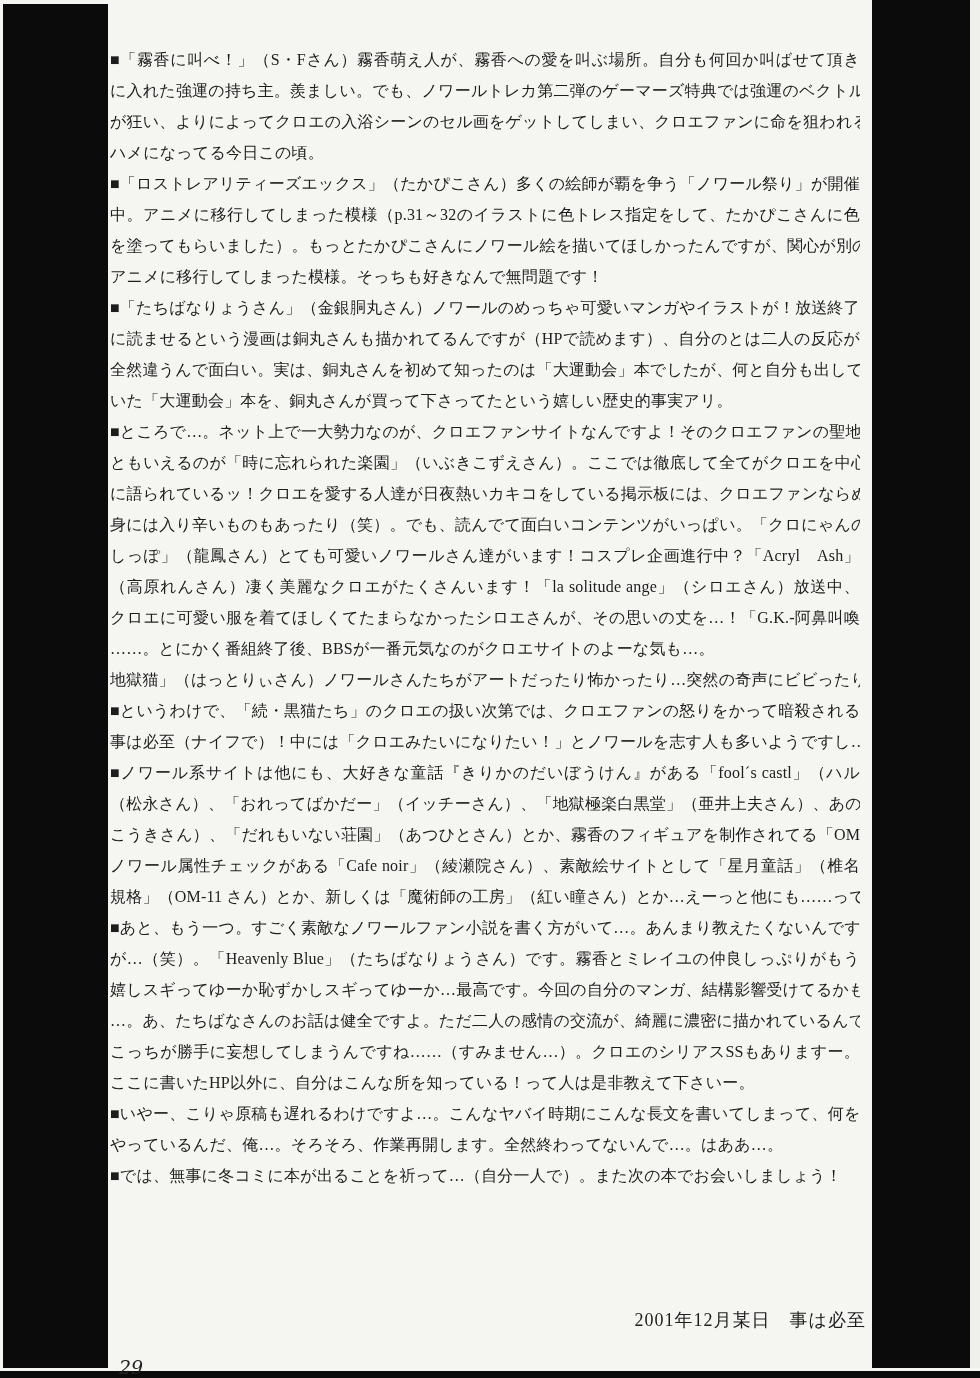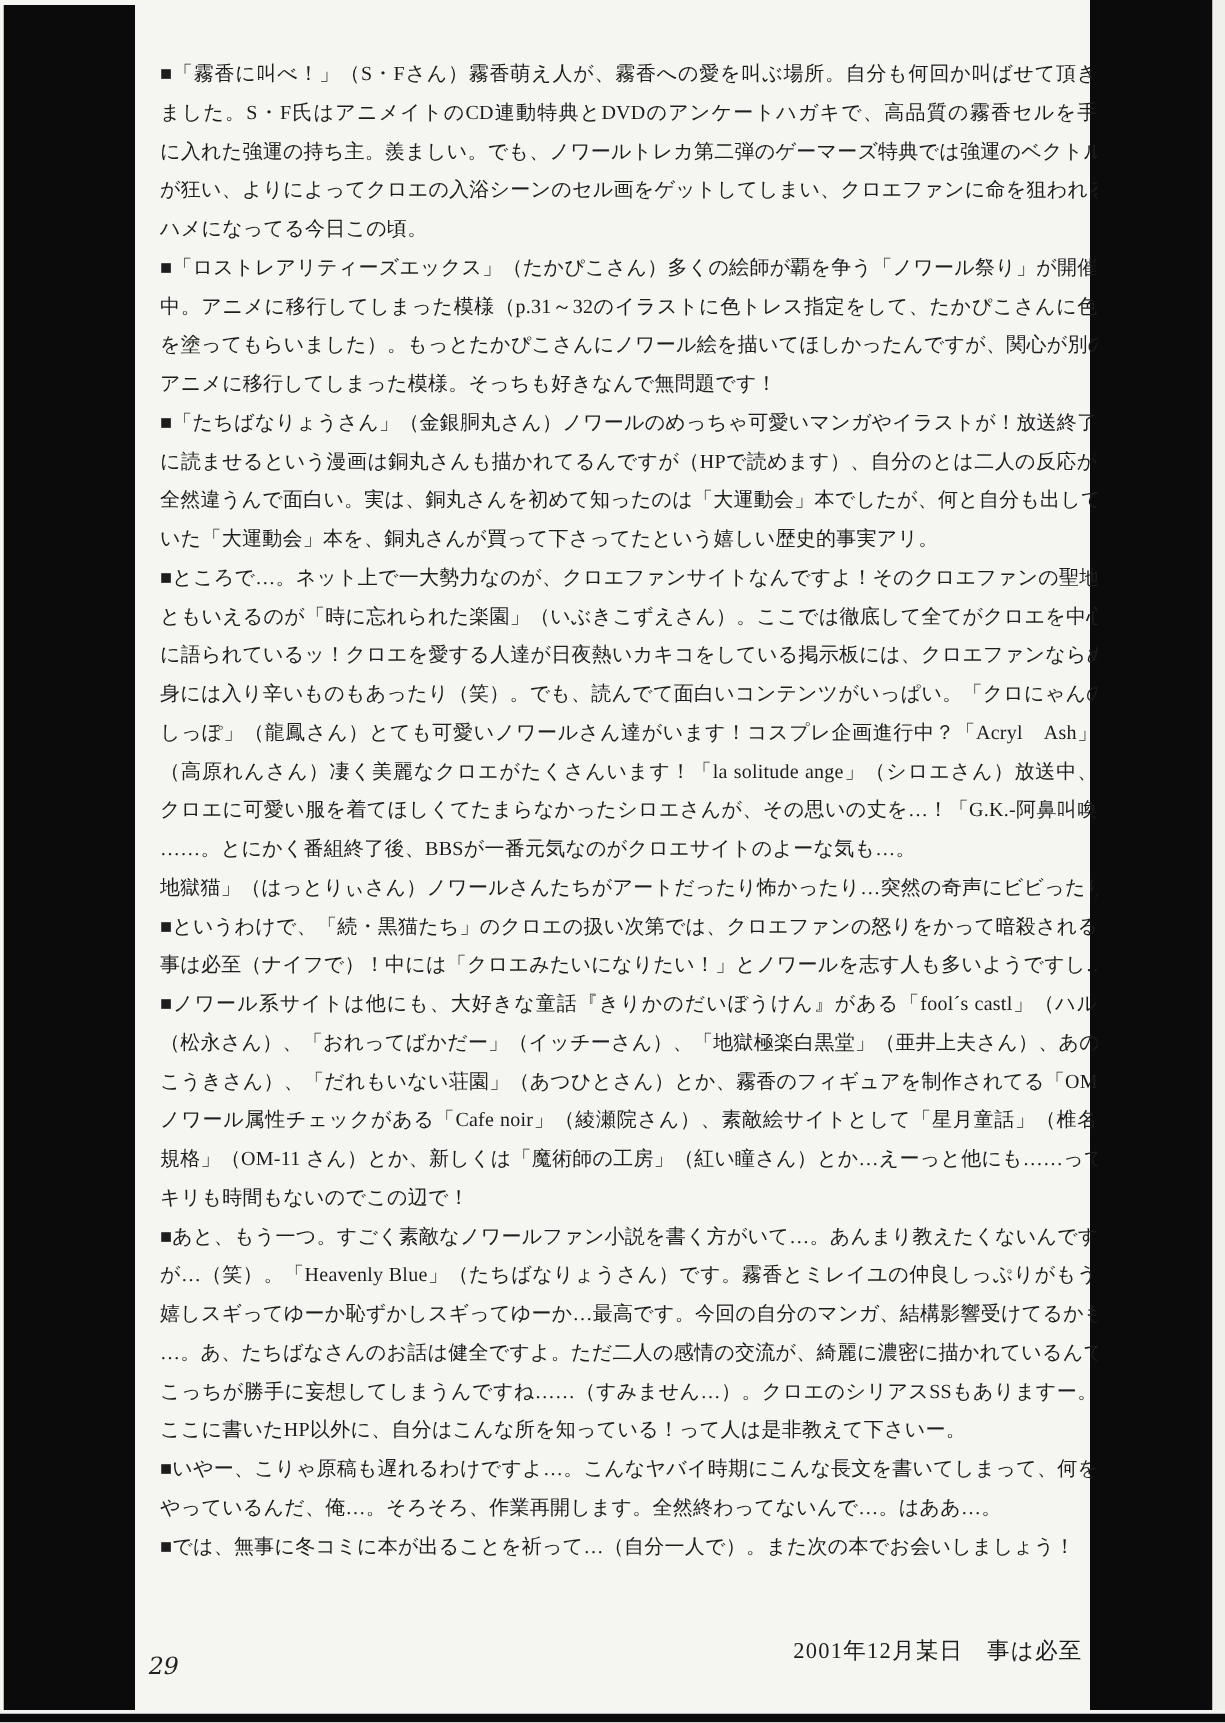--- a/index.html
+++ b/index.html
@@ -24,21 +24,21 @@
   .bar-right  { left: 872px; top: 0;    width: 98px;  height: 1368px; }
   .bar-bottom { left: 0;     bottom: 0; width: 980px; height: 7px; }
   
   .paper-edge-right {
     position: absolute;
     left: 970px; top: 0; width: 10px; height: 1368px;
     background: #efefec;
   }
   .text-block {
     position: absolute;
-    left: 128px;
+    left: 110px;
     top: 44px;
     width: 750px;
     color: #1d1d1d;
     font-size: 16px;
     line-height: 31px;
     overflow: hidden;
   }
   .para { margin: 0; }
   .line {
     white-space: nowrap;
@@ -55,41 +55,40 @@
     top: 1308px;
     width: 748px;
     text-align: right;
     color: #1d1d1d;
     font-size: 18px;
     letter-spacing: 1px;
   }
   .footer-pagenum {
     position: absolute;
     left: 119px;
-    top: 1322px;
+    top: 1356px;
     color: #222;
     font-size: 19px;
     font-style: italic;
     font-family: "DejaVu Serif", serif;
   }
 </style>
 </head>
 <body>
 
 <div class="scan-page">
   <div class="bar bar-left"></div>
   <div class="bar bar-right"></div>
   <div class="paper-edge-right"></div>
   <div class="bar bar-bottom"></div>
 
   <div class="text-block">
 
   <div class="para">
         <div class="line">■「霧香に叫べ！」（S・Fさん）霧香萌え人が、霧香への愛を叫ぶ場所。自分も何回か叫ばせて頂き</div>
-        <div class="line">ました。S・F氏はアニメイトのCD連動特典とDVDのアンケートハガキで、高品質の霧香セルを手</div>
         <div class="line">に入れた強運の持ち主。羨ましい。でも、ノワールトレカ第二弾のゲーマーズ特典では強運のベクトル</div>
         <div class="line">が狂い、よりによってクロエの入浴シーンのセル画をゲットしてしまい、クロエファンに命を狙われる</div>
         <div class="line last">ハメになってる今日この頃。</div>
       </div>
       <div class="para">
         <div class="line">■「ロストレアリティーズエックス」（たかぴこさん）多くの絵師が覇を争う「ノワール祭り」が開催</div>
         <div class="line">中。アニメに移行してしまった模様（p.31～32のイラストに色トレス指定をして、たかぴこさんに色</div>
         <div class="line">を塗ってもらいました）。もっとたかぴこさんにノワール絵を描いてほしかったんですが、関心が別の</div>
         <div class="line last">アニメに移行してしまった模様。そっちも好きなんで無問題です！</div>
       </div>
@@ -113,21 +112,20 @@
       <div class="para">
         <div class="line">■というわけで、「続・黒猫たち」のクロエの扱い次第では、クロエファンの怒りをかって暗殺される</div>
         <div class="line last">事は必至（ナイフで）！中には「クロエみたいになりたい！」とノワールを志す人も多いようですし…。</div>
       </div>
       <div class="para">
         <div class="line">■ノワール系サイトは他にも、大好きな童話『きりかのだいぼうけん』がある「fool´s castl」（ハル</div>
         <div class="line">（松永さん）、「おれってばかだー」（イッチーさん）、「地獄極楽白黒堂」（亜井上夫さん）、あの</div>
         <div class="line">こうきさん）、「だれもいない荘園」（あつひとさん）とか、霧香のフィギュアを制作されてる「OM</div>
         <div class="line">ノワール属性チェックがある「Cafe noir」（綾瀬院さん）、素敵絵サイトとして「星月童話」（椎名</div>
         <div class="line">規格」（OM-11 さん）とか、新しくは「魔術師の工房」（紅い瞳さん）とか…えーっと他にも……って</div>
-        <div class="line last">キリも時間もないのでこの辺で！</div>
       </div>
       <div class="para">
         <div class="line">■あと、もう一つ。すごく素敵なノワールファン小説を書く方がいて…。あんまり教えたくないんです</div>
         <div class="line">が…（笑）。「Heavenly Blue」（たちばなりょうさん）です。霧香とミレイユの仲良しっぷりがもう</div>
         <div class="line">嬉しスギってゆーか恥ずかしスギってゆーか…最高です。今回の自分のマンガ、結構影響受けてるかも</div>
         <div class="line">…。あ、たちばなさんのお話は健全ですよ。ただ二人の感情の交流が、綺麗に濃密に描かれているんで</div>
         <div class="line">こっちが勝手に妄想してしまうんですね……（すみません…）。クロエのシリアスSSもありますー。</div>
         <div class="line last">ここに書いたHP以外に、自分はこんな所を知っている！って人は是非教えて下さいー。</div>
       </div>
       <div class="para">

